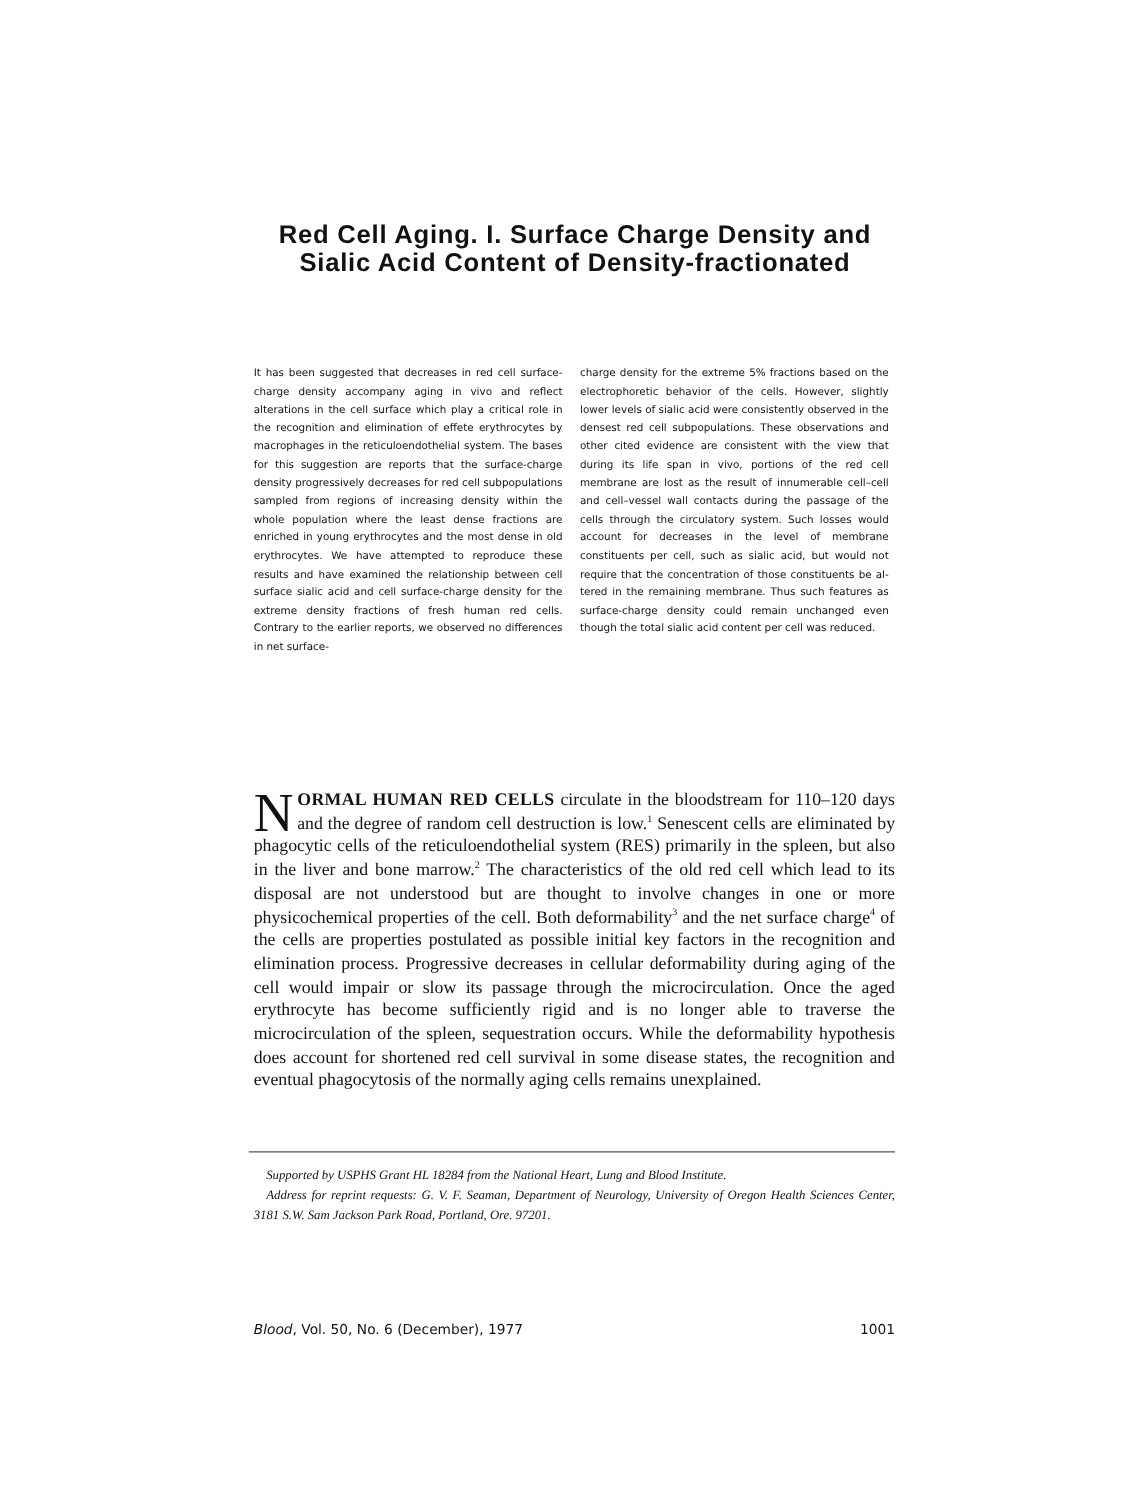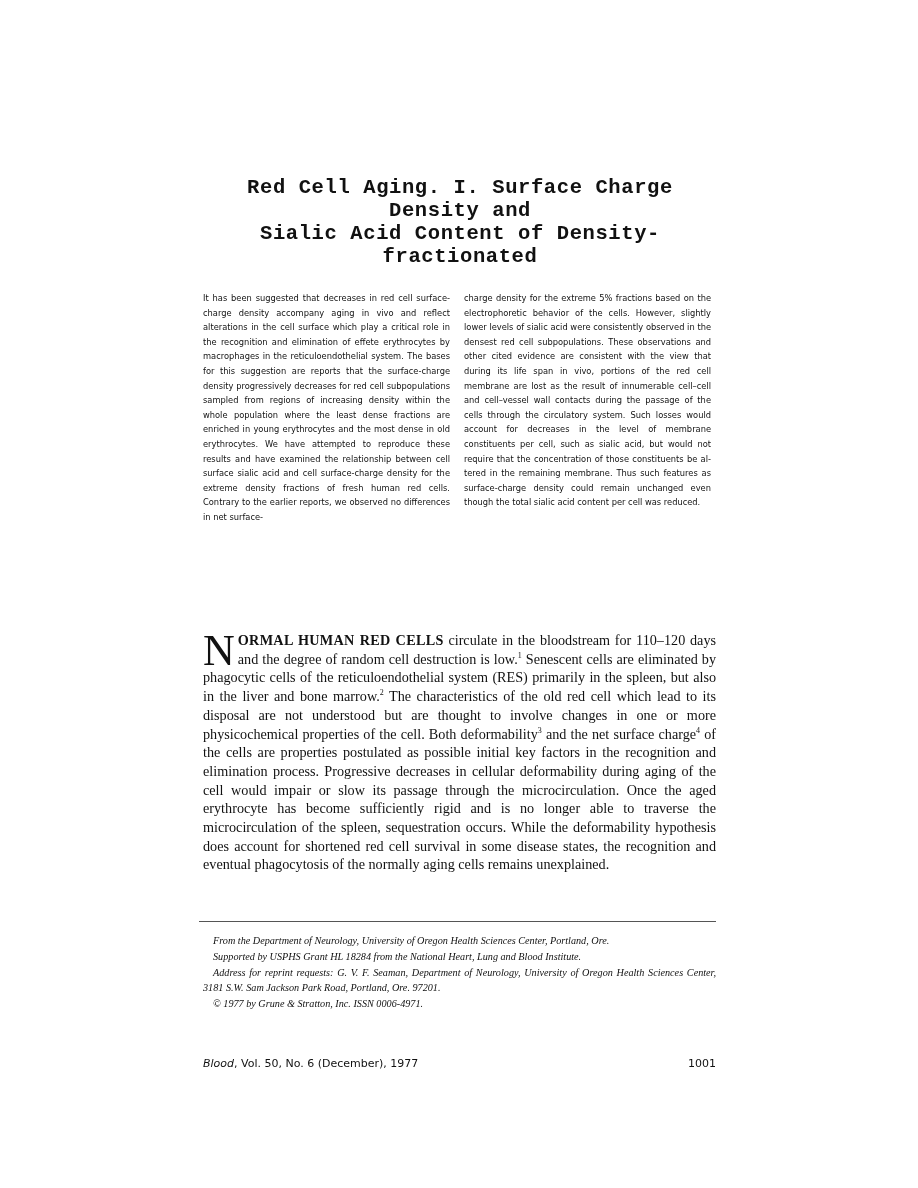--- a/index.html
+++ b/index.html
@@ -1,21 +1,21 @@
 <!DOCTYPE html>
 <html><head>
   <meta charset="utf-8">
   <style>
     html, body { margin: 0; padding: 0; background: #ffffff; }
     body { width: 918px; height: 1188px; position: relative; overflow: hidden; color: #111; }
     .page { position: absolute; left: 0; top: 0; width: 918px; height: 1188px; }
 
     .title {
       position: absolute; left: 200px; top: 176px; width: 520px;
-      font-family: Liberation Mono, monospace; font-weight: bold;
+      font-family: Liberation Sans, sans-serif; font-weight: bold;
       font-size: 20.5px; line-height: 23px; text-align: center;
       letter-spacing: 0.6px; margin: 0;
     }
     .title span { display: block; }
 
     .byline {
       position: absolute; left: 200px; top: 263px; width: 520px;
       font-family: "DejaVu Sans", sans-serif; font-size: 10.6px;
       text-align: center; margin: 0;
     }
@@ -75,24 +75,22 @@
   <p class="abstract left">It has been suggested that decreases in red cell surface-charge density accompany aging in vivo and reflect alterations in the cell surface which play a critical role in the recognition and elimination of effete erythrocytes by macrophages in the reticu­loendothelial system. The bases for this suggestion are reports that the surface-charge density progressively decreases for red cell subpopulations sampled from re­gions of increasing density within the whole population where the least dense fractions are enriched in young erythro­cytes and the most dense in old erythro­cytes. We have attempted to reproduce these results and have examined the re­lationship between cell surface sialic acid and cell surface-charge density for the ex­treme density fractions of fresh human red cells. Contrary to the earlier reports, we observed no differences in net surface-</p>
   <p class="abstract right">charge density for the extreme 5% frac­tions based on the electrophoretic behavior of the cells. However, slightly lower levels of sialic acid were consistently observed in the densest red cell subpopulations. These observations and other cited evi­dence are consistent with the view that during its life span in vivo, portions of the red cell membrane are lost as the result of innumerable cell–cell and cell–vessel wall contacts during the passage of the cells through the circulatory system. Such losses would account for decreases in the level of membrane constituents per cell, such as sialic acid, but would not require that the concentration of those constituents be al­tered in the remaining membrane. Thus such features as surface-charge density could remain unchanged even though the total sialic acid content per cell was re­duced.</p>
 
   <p class="body-text">
     <span class="dropcap">N</span><span class="smallcaps">ORMAL HUMAN RED CELLS</span><span> circulate in the bloodstream for 110–120 days and the degree of random cell destruction is low.</span><sup>1</sup><span> Senescent cells are eliminated by phagocytic cells of the reticuloendothelial system (RES) primarily in the spleen, but also in the liver and bone marrow.</span><sup>2</sup><span> The character­istics of the old red cell which lead to its disposal are not understood but are thought to involve changes in one or more physicochemical properties of the cell. Both deformability</span><sup>3</sup><span> and the net surface charge</span><sup>4</sup><span> of the cells are properties postulated as possible initial key factors in the recognition and elimination pro­cess. Progressive decreases in cellular deformability during aging of the cell would impair or slow its passage through the microcirculation. Once the aged erythrocyte has become sufficiently rigid and is no longer able to traverse the microcirculation of the spleen, sequestration occurs. While the deformability hypothesis does account for shortened red cell survival in some disease states, the recognition and eventual phagocytosis of the normally aging cells remains unexplained.</span>
   </p>
 
   <div class="rule"></div>
 
   <div class="footnotes">
-    <p class="indent">From the Department of Neurology, University of Oregon Health Sciences Center, Portland, Ore.</p>
     <p class="indent">Supported by USPHS Grant HL 18284 from the National Heart, Lung and Blood Institute.</p>
     <p class="indent">Address for reprint requests: G. V. F. Seaman, Department of Neurology, University of Oregon Health Sciences Center, 3181 S.W. Sam Jackson Park Road, Portland, Ore. 97201.</p>
-    <p class="indent">© 1977 by Grune &amp; Stratton, Inc. ISSN 0006-4971.</p>
   </div>
 
   <div class="footer">
     <span><em>Blood</em><span>, Vol. 50, No. 6 (December), 1977</span></span>
     <span>1001</span>
   </div>
 
 </div>
 
 </body></html>

